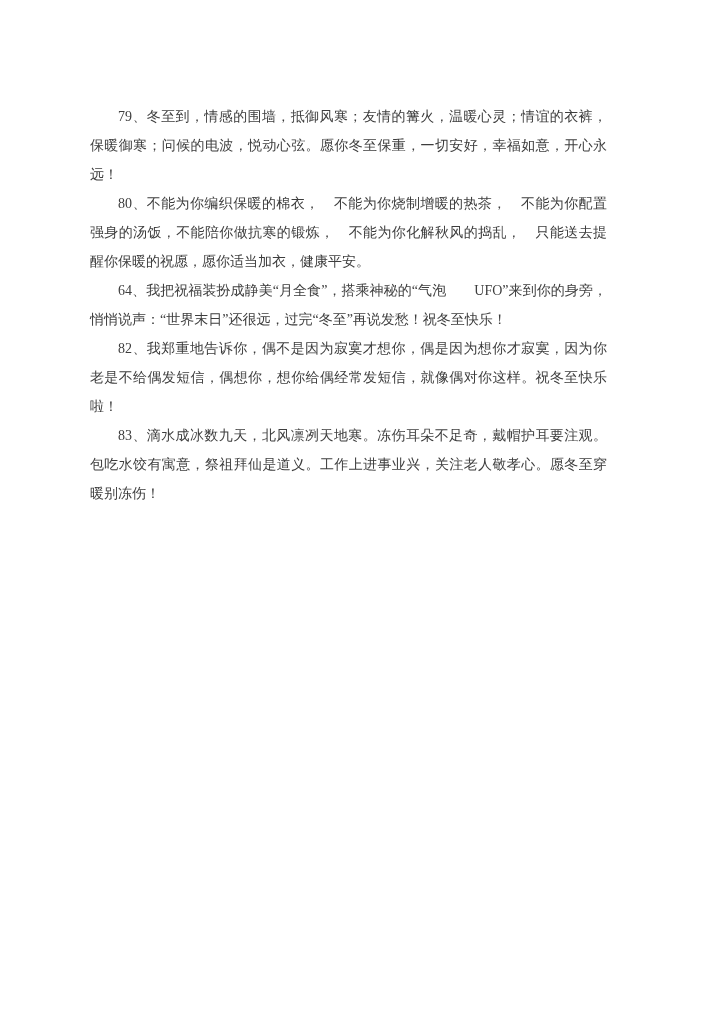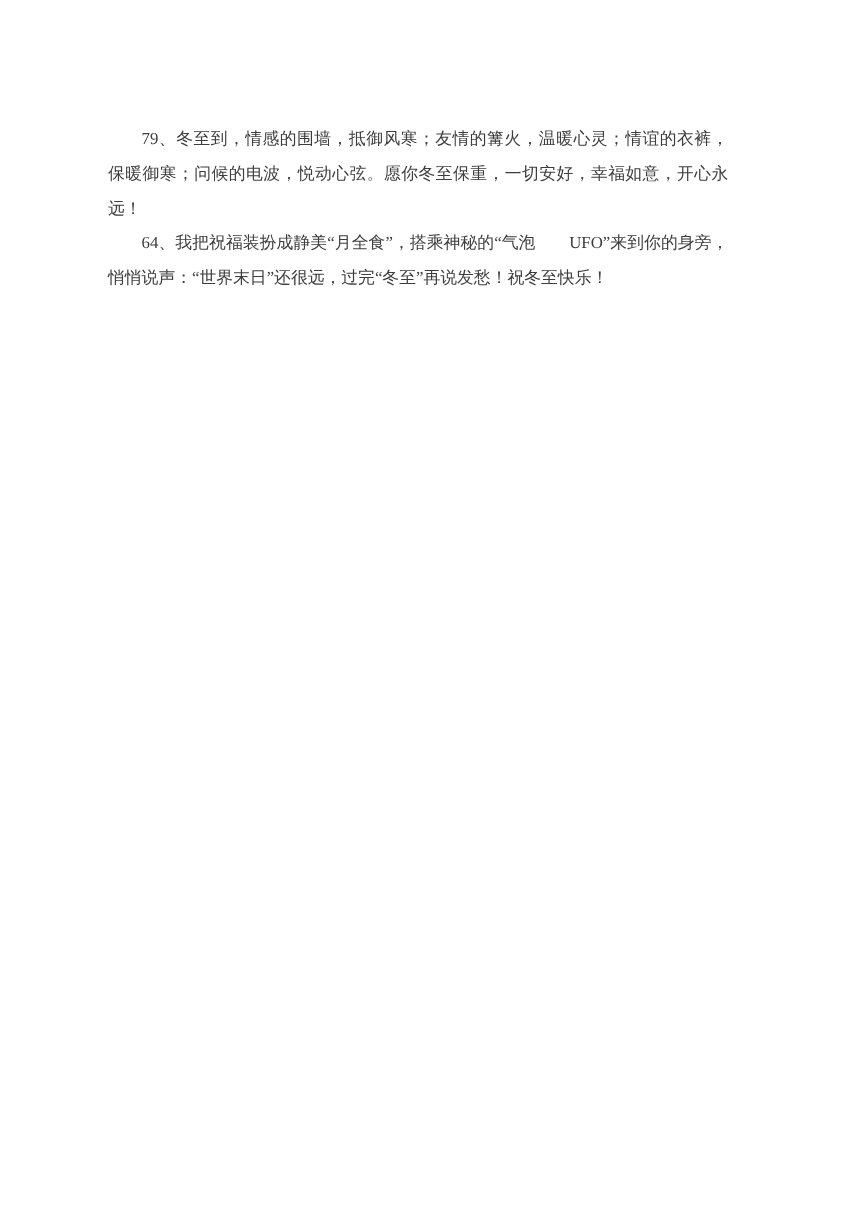--- a/index.html
+++ b/index.html
@@ -39,15 +39,18 @@
     text-indent: 2em;
     word-break: break-all;
   }
 </style>
 </head>
 <body>
 
 <div class="page">
   <div class="doc">
     <p class="para">79、冬至到，情感的围墙，抵御风寒；友情的篝火，温暖心灵；情谊的衣裤，保暖御寒；问候的电波，悦动心弦。愿你冬至保重，一切安好，幸福如意，开心永远！</p>
+    <p class="para">80、不能为你编织保暖的棉衣，　不能为你烧制增暖的热茶，　不能为你配置强身的汤饭，不能陪你做抗寒的锻炼，　不能为你化解秋风的捣乱，　只能送去提醒你保暖的祝愿，愿你适当加衣，健康平安。</p>
     <p class="para">64、我把祝福装扮成静美“月全食”，搭乘神秘的“气泡　　UFO”来到你的身旁，悄悄说声：“世界末日”还很远，过完“冬至”再说发愁！祝冬至快乐！</p>
+    <p class="para">82、我郑重地告诉你，偶不是因为寂寞才想你，偶是因为想你才寂寞，因为你老是不给偶发短信，偶想你，想你给偶经常发短信，就像偶对你这样。祝冬至快乐啦！</p>
+    <p class="para">83、滴水成冰数九天，北风凛冽天地寒。冻伤耳朵不足奇，戴帽护耳要注观。包吃水饺有寓意，祭祖拜仙是道义。工作上进事业兴，关注老人敬孝心。愿冬至穿暖别冻伤！</p>
   </div>
 </div>
 
 </body></html>

